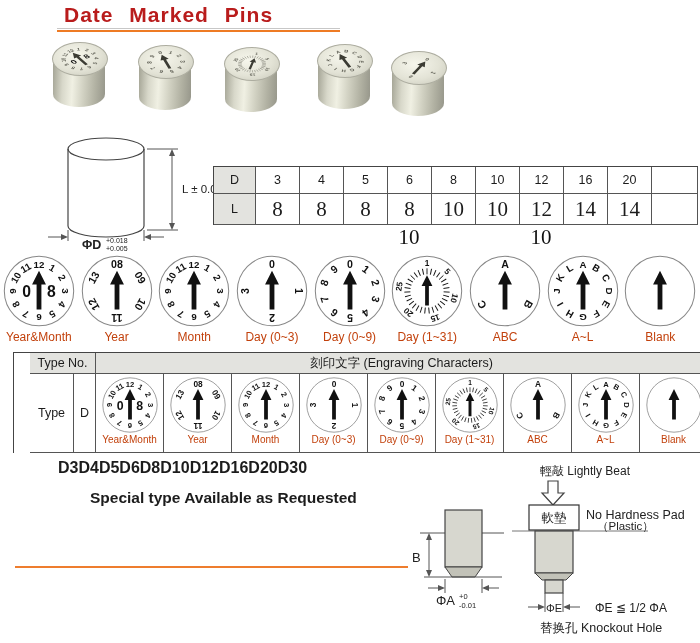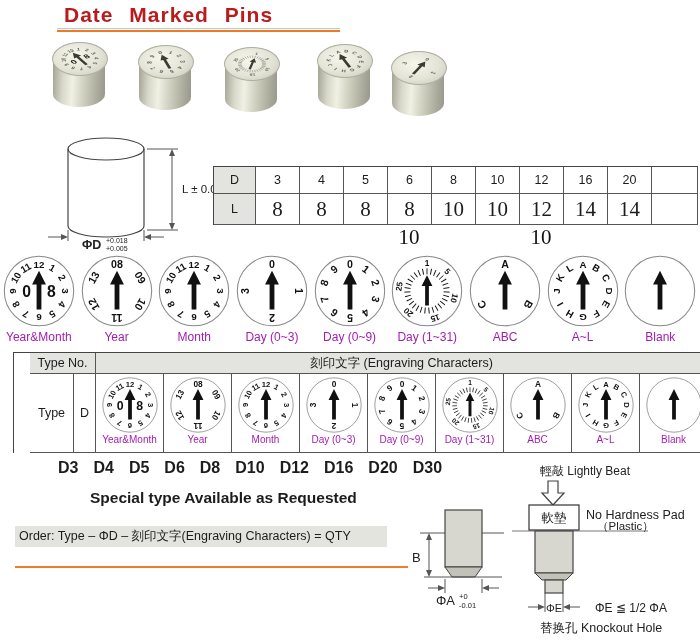--- a/index.html
+++ b/index.html
@@ -33,34 +33,34 @@
   .sser{font-family:"Liberation Serif",serif;font-size:21px;}
   .alt-len{position:absolute;width:44px;text-align:center;
     font-family:"Liberation Serif",serif;font-size:21px;color:#111;}
 
   
   #cyl-svg{position:absolute;left:46px;top:134px;}
 
   
   #dial-row{position:absolute;left:0;top:254px;width:700px;display:flex;}
   .dial-item{width:77.7px;display:flex;flex-direction:column;align-items:center;}
-  .dial-label{font-size:12px;color:#a21caf;margin-top:2px;white-space:nowrap;}
+  .dial-label{font-size:12px;color:#c2410c;margin-top:2px;white-space:nowrap;}
 
   
   #type-table{position:absolute;left:13px;top:352px;
     display:grid;grid-template-columns:44px 22px repeat(9,68px);grid-template-rows:21px 79px;
     border-top:1.5px solid #444;border-left:1.5px solid #444;padding-left:16px;}
   .tcell{border-right:1px solid #555;border-bottom:1px solid #555;
     display:flex;align-items:center;justify-content:center;font-size:12.5px;}
   .thead{background:#e3e3df;}
   .tdial{flex-direction:column;justify-content:flex-start;padding-top:2px;}
   .tdial .dial-label{font-size:10px;margin-top:0;}
 
   
-  #type-codes{position:absolute;left:58px;top:459px;display:flex;gap:15px;
+  #type-codes{position:absolute;left:58px;top:459px;display:flex;
     font-size:16px;font-weight:bold;}
   #special-note{position:absolute;left:55px;top:489px;font-size:15.5px;font-weight:bold;margin-left:35px;}
 
   
   #order-box{position:absolute;left:15px;top:526px;width:372px;font-size:12.5px;}
   #order-line1{background:#e4e4de;padding:2px 4px;white-space:nowrap;}
   #order-line2{padding:3px 0 0 43px;word-spacing:10px;white-space:nowrap;}
   #orange-rule{position:absolute;left:15px;top:566px;width:393px;height:2px;background:#ee7d2e;}
 
   
@@ -583,21 +583,20 @@
       <span>D8</span>
       <span>D10</span>
       <span>D12</span>
       <span>D16</span>
       <span>D20</span>
       <span>D30</span>
     </div>
   <div id="special-note">Special type Available as Requested</div>
 
   <div id="order-box">
-    <div id="order-line1">Order: Type  –  ΦD  –  刻印文字(Engraving Characters) = QTY</div>
   </div>
   <div id="orange-rule"></div>
 
   <svg id="install-svg" width="302" height="191" viewBox="398 452 302 191">
 
     <text x="540" y="475" font-size="12" fill="#222">輕敲 Lightly Beat</text>
     <polygon points="548,481 558,481 558,493 564,493 553,505 542,493 548,493" fill="#fff" stroke="#444" stroke-width="1.2"></polygon>
 
     <line x1="420" y1="533" x2="445" y2="533" stroke="#555" stroke-width="1"></line>
     <line x1="482" y1="533" x2="504" y2="533" stroke="#555" stroke-width="1"></line>

